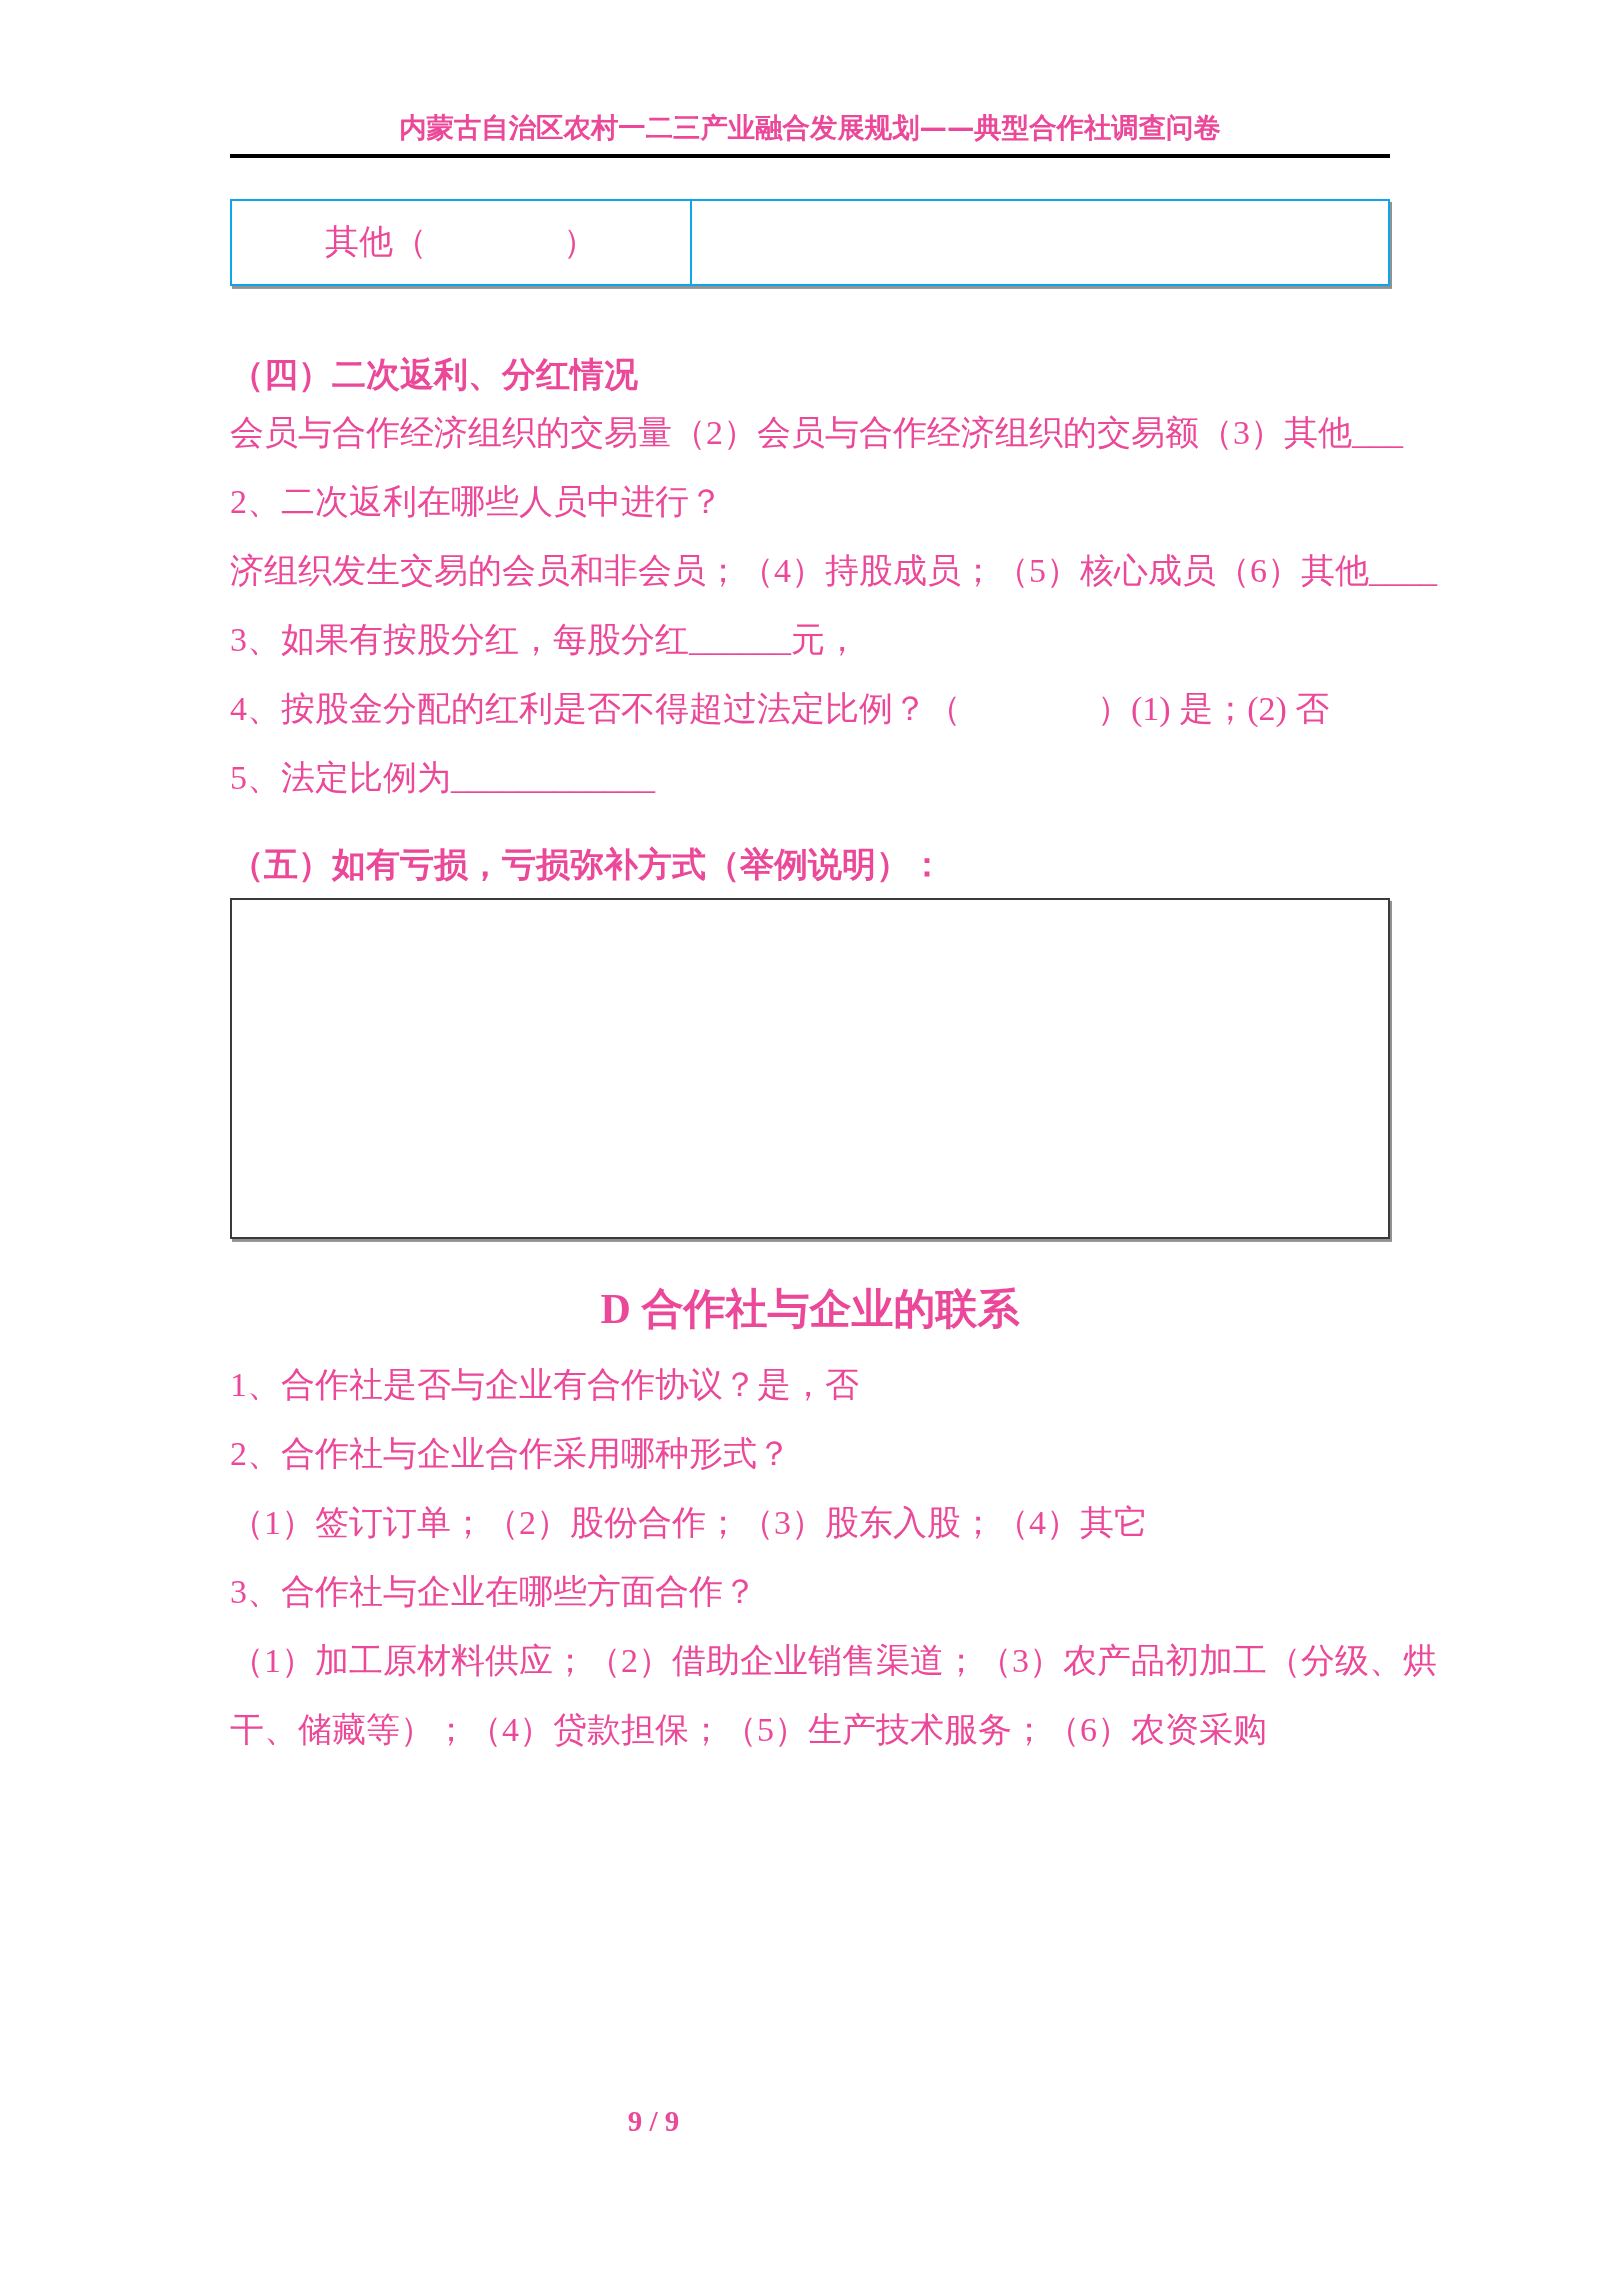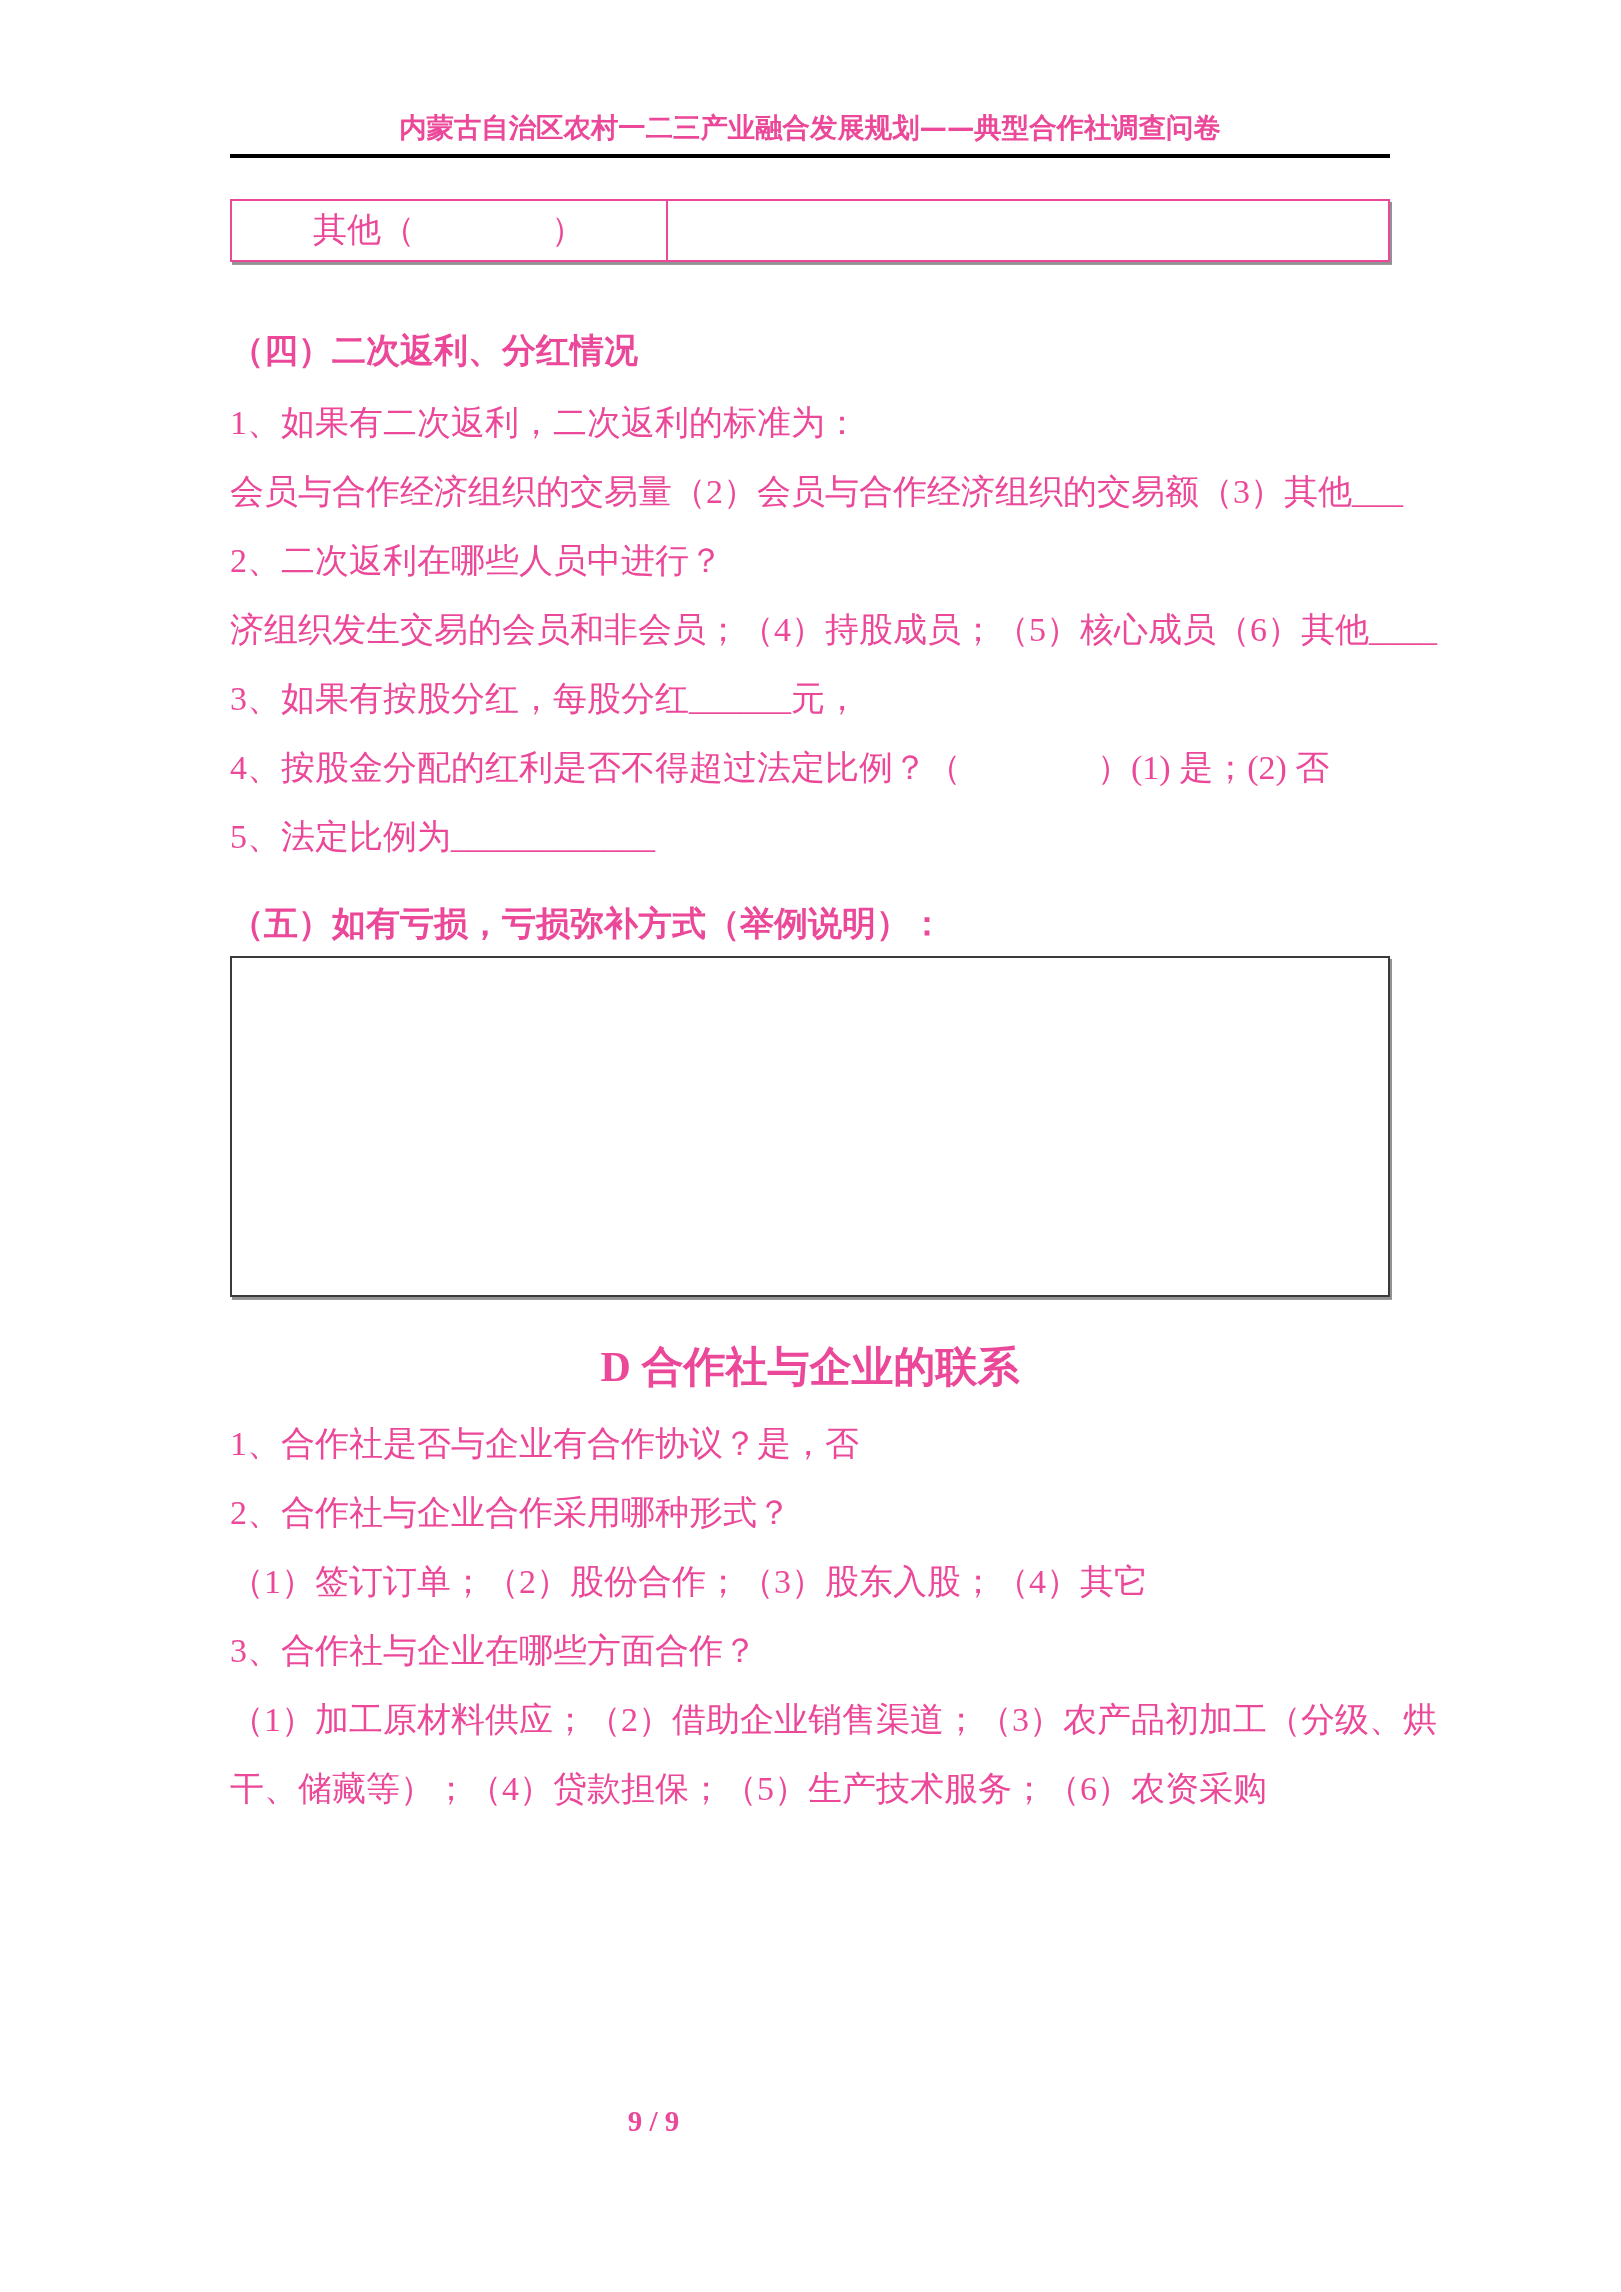--- a/index.html
+++ b/index.html
@@ -29,24 +29,24 @@
     border-bottom: 4.9px solid #000000;
   }
   table.other-table {
     width: 100%;
     margin-top: 41px;
     border-collapse: collapse;
     border: 2px solid #3a3a3a;
     box-shadow: 2px 2.9px 0 rgba(110,110,110,0.75);
   }
   table.other-table td {
-    border: 2px solid #ec4899;
+    border: 2px solid #0ea5e9;
     height: 59px;
     font-size: 34px;
-    padding: 0;
+    padding: 12px;
   }
   td.label-cell { width: 434px; text-align: center; }
   td.value-cell { background: #ffffff; }
   .sec-heading {
     font-weight: bold;
     font-size: 34px;
     line-height: 47px;
     white-space: nowrap;
   }
   .sec4-heading { margin-top: 65px; }
@@ -99,21 +99,20 @@
       <tbody>
           <tr>
         <td class="label-cell">其他（　　　　）</td>
         <td class="value-cell"></td>
       </tr>
     </tbody>
       </table>
 
     <div class="sec-heading sec4-heading">（四）二次返利、分红情况</div>
 
-    <div class="qline first-line">1、如果有二次返利，二次返利的标准为：</div>
     <div class="qline">会员与合作经济组织的交易量（2）会员与合作经济组织的交易额（3）其他___</div>
     <div class="qline">2、二次返利在哪些人员中进行？</div>
     <div class="qline">济组织发生交易的会员和非会员；（4）持股成员；（5）核心成员（6）其他____</div>
     <div class="qline">3、如果有按股分红，每股分红______元，</div>
     <div class="qline">4、按股金分配的红利是否不得超过法定比例？（　　　　）(1) 是；(2) 否</div>
     <div class="qline">5、法定比例为____________</div>
 
     <div class="sec-heading sec5-heading">（五）如有亏损，亏损弥补方式（举例说明）：</div>
 
     <div class="answer-box"></div>

